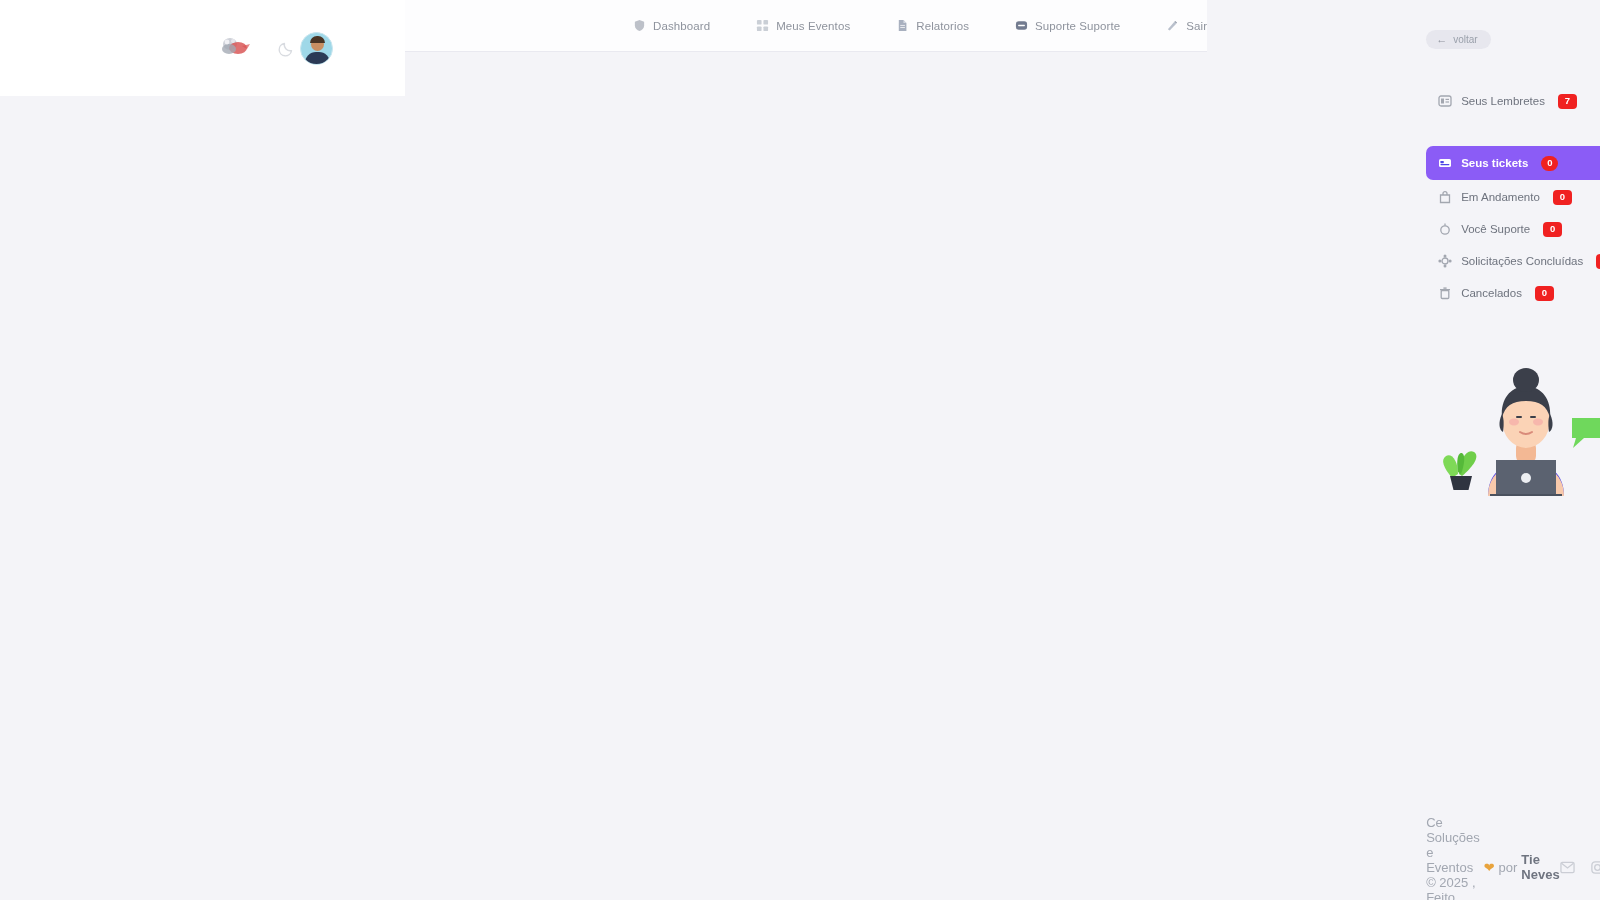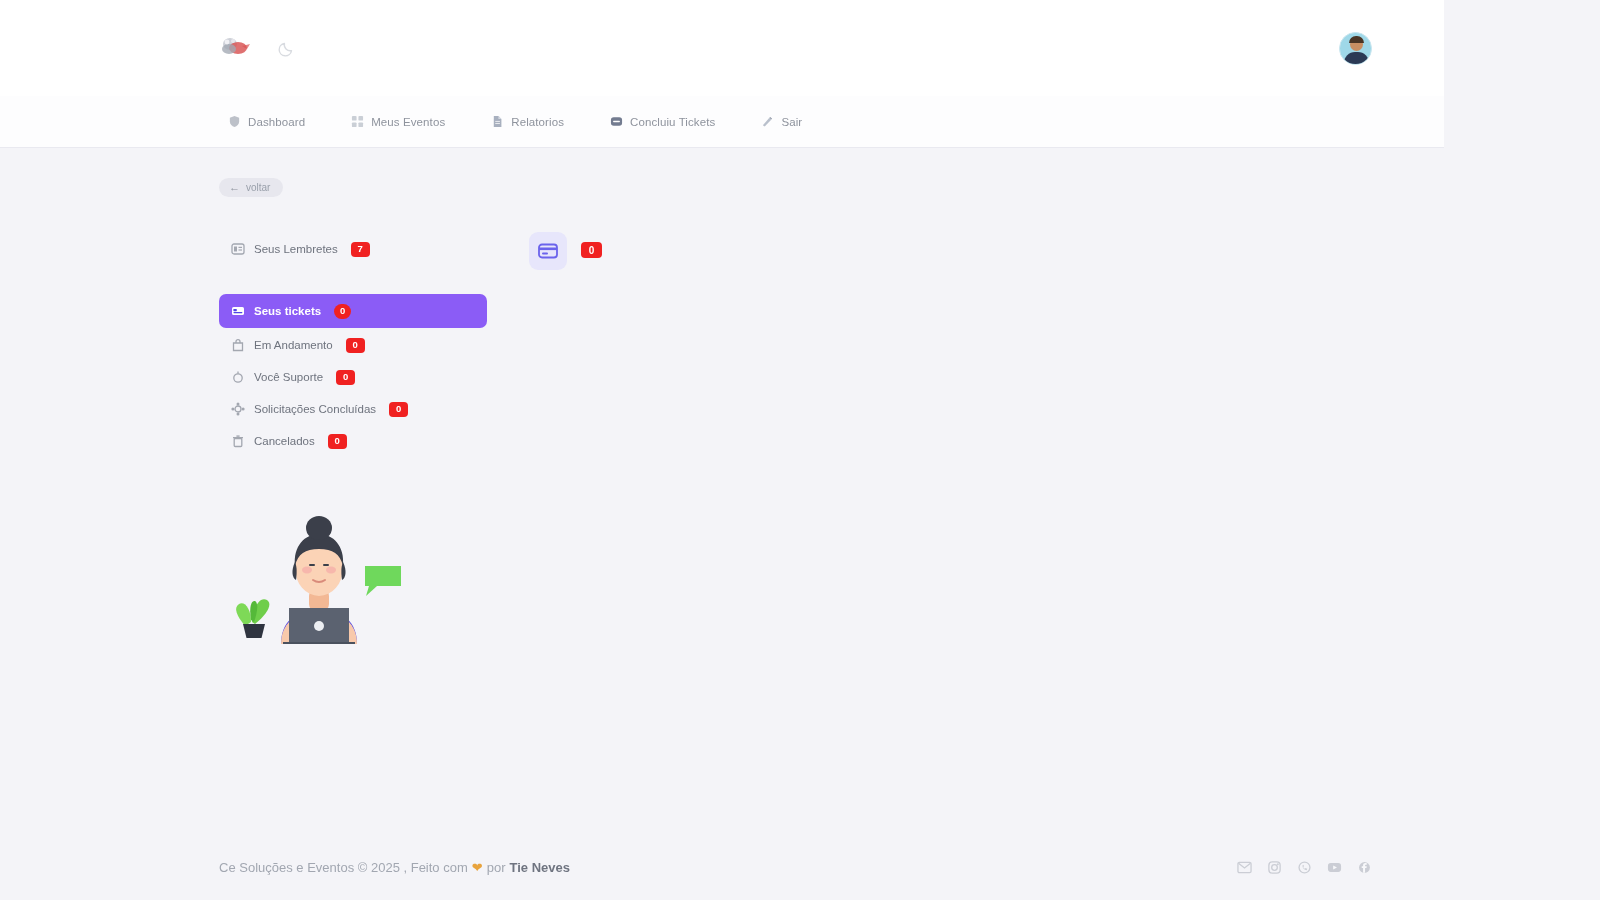--- a/index.html
+++ b/index.html
@@ -2,21 +2,21 @@
 <html><head>
 <meta charset="utf-8">
 <style>
   * { box-sizing: border-box; margin: 0; padding: 0; }
   html, body {
     width: 1600px; height: 900px;
     font-family: "Liberation Sans", sans-serif;
     background: #f4f4f8;
     overflow: hidden;
   }
-  .page { position: relative; width: 1444px; height: 900px; display: flex; flex-direction: column; border-radius: 8px; }
+  .page { position: relative; width: 1444px; height: 900px; display: flex; flex-direction: row; border-radius: 8px; }
 
   
   .topbar {
     height: 96px; background: #ffffff;
     display: flex; align-items: center;
     padding: 0 72px 0 220px;
     flex: 0 0 auto;
   }
   .brand-logo { width: 34px; height: 30px; margin-right: 20px; opacity: .9; }
   .theme-toggle {
@@ -178,21 +178,21 @@
         <rect x="4.6" y="8.6" width="5" height="1" fill="#ffffff" opacity=".8"></rect>
       </svg>
       <span>Relatorios</span>
     </div>
 
     <div class="nav-item">
       <svg class="nav-ico" viewBox="0 0 14 14">
         <rect x="1" y="2.5" width="12" height="9" rx="3" fill="#5c667d"></rect>
         <rect x="3.3" y="6.2" width="7.4" height="1.5" rx=".7" fill="#ffffff"></rect>
       </svg>
-      <span>Concluiu Tickets</span>
+      <span>Suporte Suporte</span>
     </div>
 
     <div class="nav-item">
       <svg class="nav-ico" viewBox="0 0 14 14">
         <path d="M2 11 L9 3 L11 5 L4 12.5Z" fill="#aeb6c4"></path>
         <path d="M9.5 2.5 L11.5 4.5" stroke="#7d8798" stroke-width="1.3"></path>
       </svg>
       <span>Sair</span>
     </div>
   </div>

